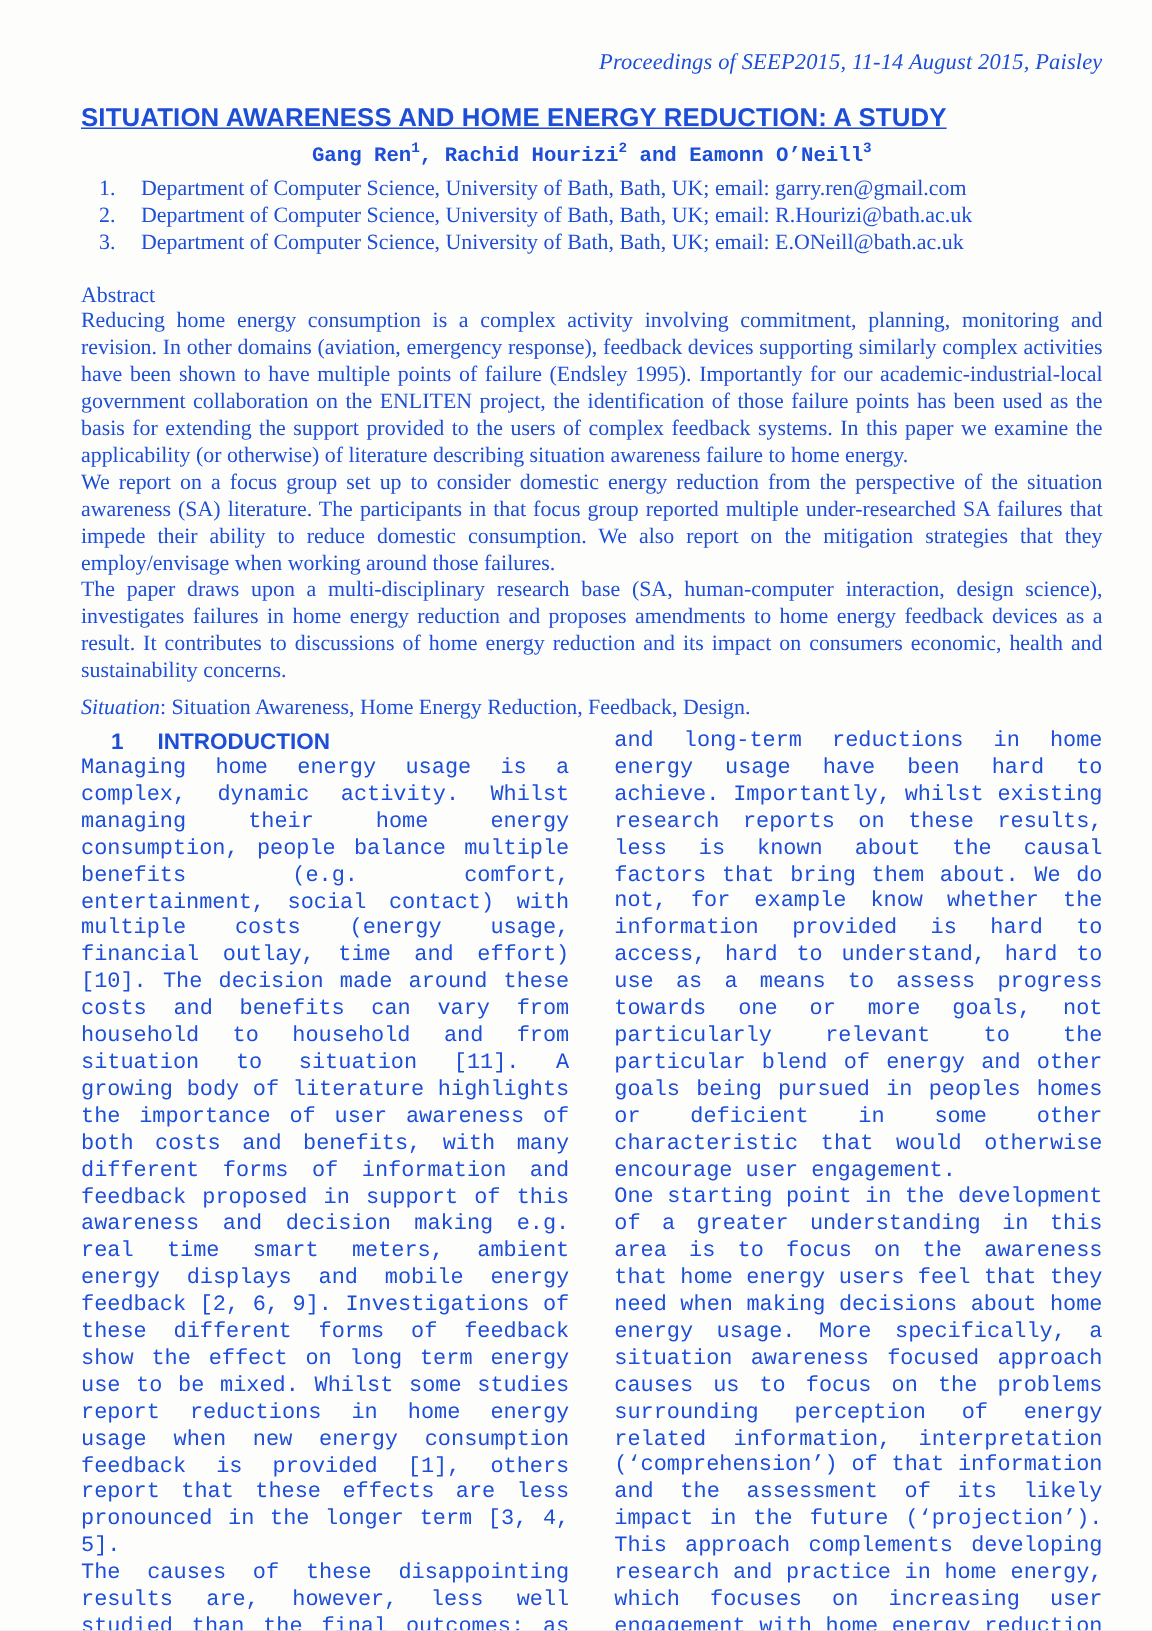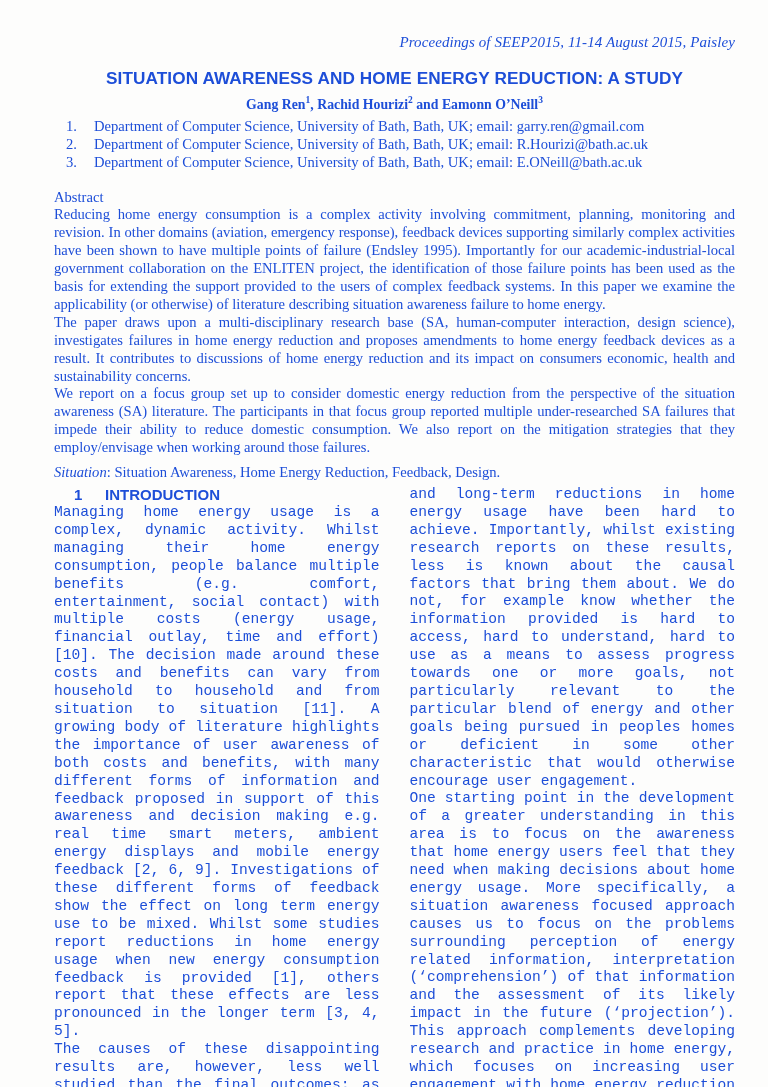--- a/index.html
+++ b/index.html
@@ -22,31 +22,31 @@
     overflow: hidden;
   }
   .proceedings {
     text-align: right;
     font-style: italic;
     font-size: 15px;
     letter-spacing: 0.1px;
   }
   .paper-title {
     margin: 16px 0 0 0;
-    text-align: center;
     font-family: "Liberation Sans", sans-serif;
     font-weight: bold;
     font-size: 17.2px;
     line-height: 21px;
     letter-spacing: 0.1px;
+    text-decoration: underline;
   }
   .authors {
     margin-top: 7px;
     text-align: center;
-    font-family: Liberation Serif, serif;
+    font-family: Liberation Mono, monospace;
     font-weight: bold;
     font-size: 13.8px;
     line-height: 17px;
   }
   .authors sup {
     font-size: 9.5px;
     line-height: 0;
   }
   .affiliations {
     margin: 4px 0 0 12px;
@@ -127,22 +127,22 @@
     <div class="aff-row">
       <span class="aff-num">3.</span>
       <span class="aff-text">Department of Computer Science, University of Bath, Bath, UK; email: E.ONeill@bath.ac.uk</span>
     </div>
   </div>
 
   <div class="abstract-label">Abstract</div>
 
   <div class="abstract">
     <p>Reducing home energy consumption is a complex activity involving commitment, planning, monitoring and revision. In other domains (aviation, emergency response), feedback devices supporting similarly complex activities have been shown to have multiple points of failure (Endsley 1995). Importantly for our academic-industrial-local government collaboration on the ENLITEN project, the identification of those failure points has been used as the basis for extending the support provided to the users of complex feedback systems. In this paper we examine the applicability (or otherwise) of literature describing situation awareness failure to home energy.</p>
+    <p>We report on a focus group set up to consider domestic energy reduction from the perspective of the situation awareness (SA) literature. The participants in that focus group reported multiple under-researched SA failures that impede their ability to reduce domestic consumption. We also report on the mitigation strategies that they employ/envisage when working around those failures.</p>
     <p>The paper draws upon a multi-disciplinary research base (SA, human-computer interaction, design science), investigates failures in home energy reduction and proposes amendments to home energy feedback devices as a result. It contributes to discussions of home energy reduction and its impact on consumers economic, health and sustainability concerns.</p>
-    <p>We report on a focus group set up to consider domestic energy reduction from the perspective of the situation awareness (SA) literature. The participants in that focus group reported multiple under-researched SA failures that impede their ability to reduce domestic consumption. We also report on the mitigation strategies that they employ/envisage when working around those failures.</p>
   </div>
 
   <div class="keywords">
     <span class="kw-label">Situation</span><span>: Situation Awareness, Home Energy Reduction, Feedback, Design.</span>
   </div>
 
   <div class="columns">
 
     <div class="col">
       <div class="section-heading">

